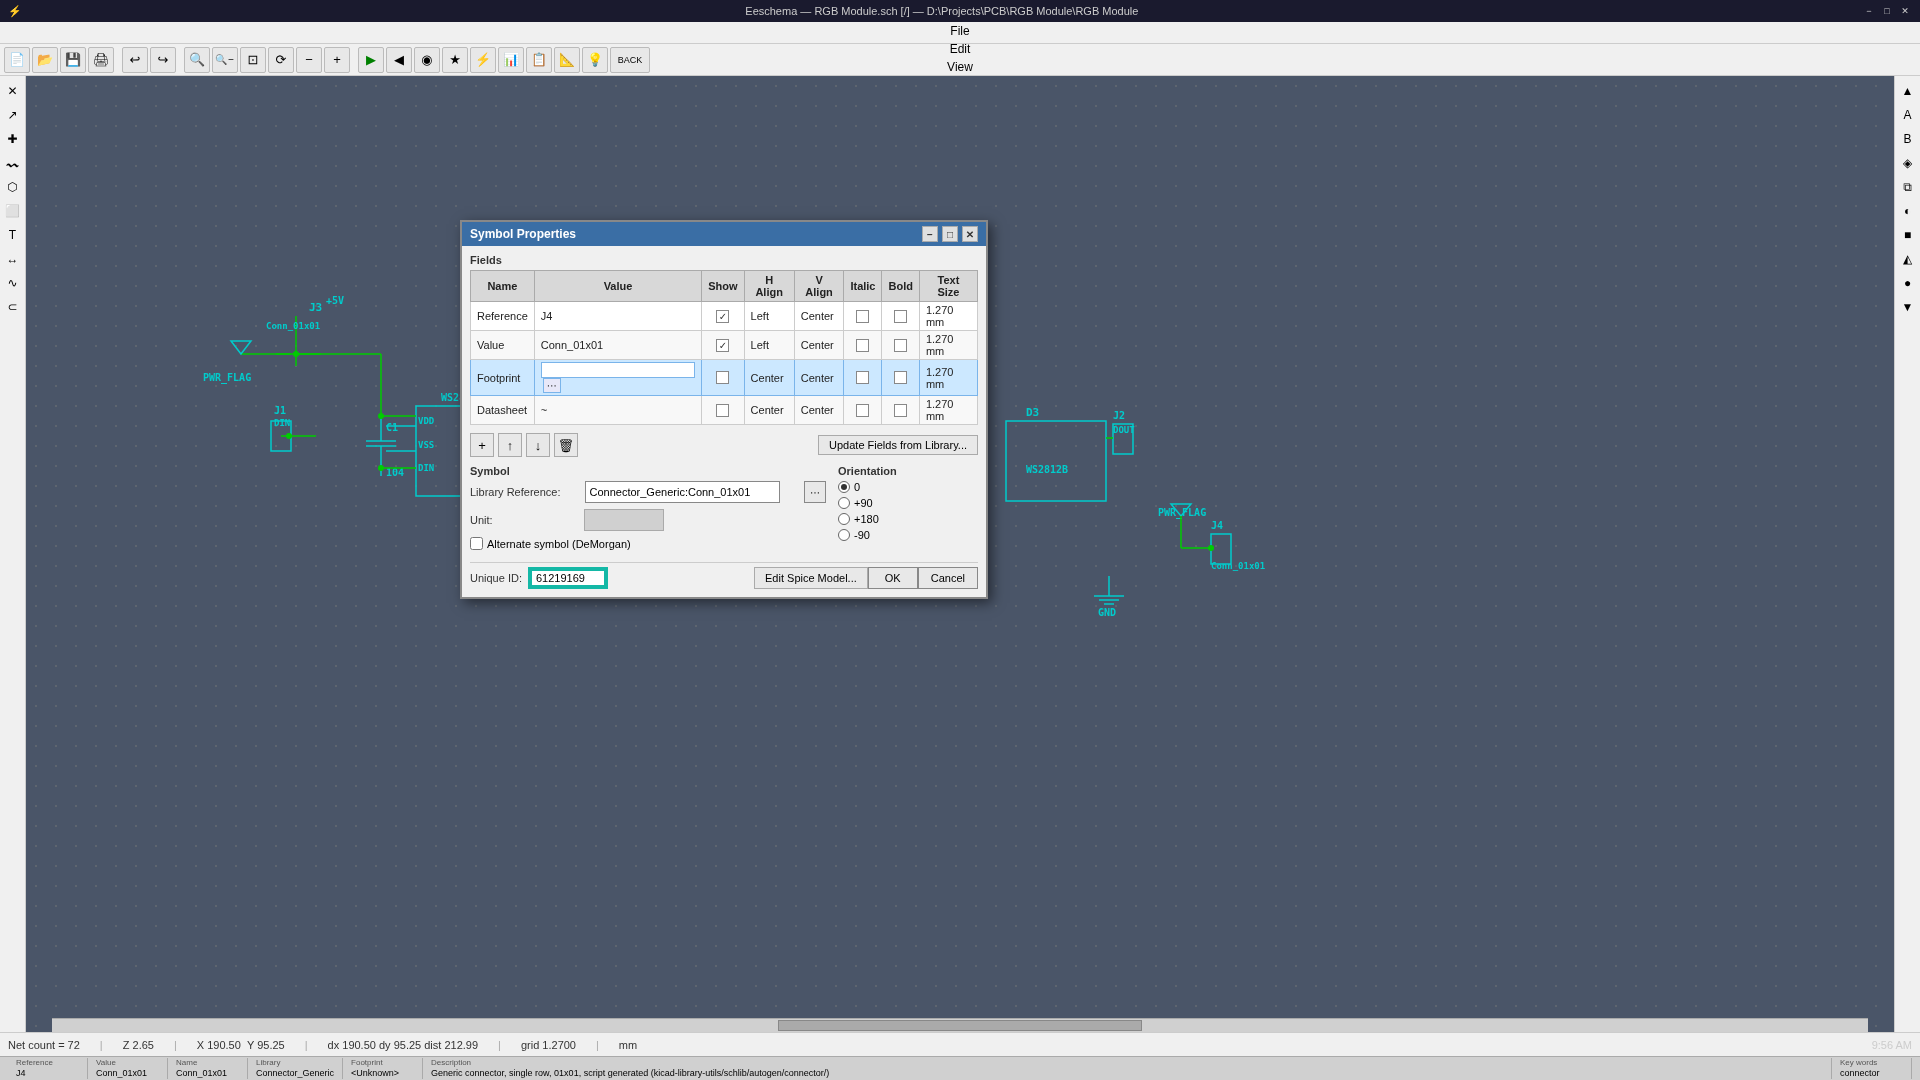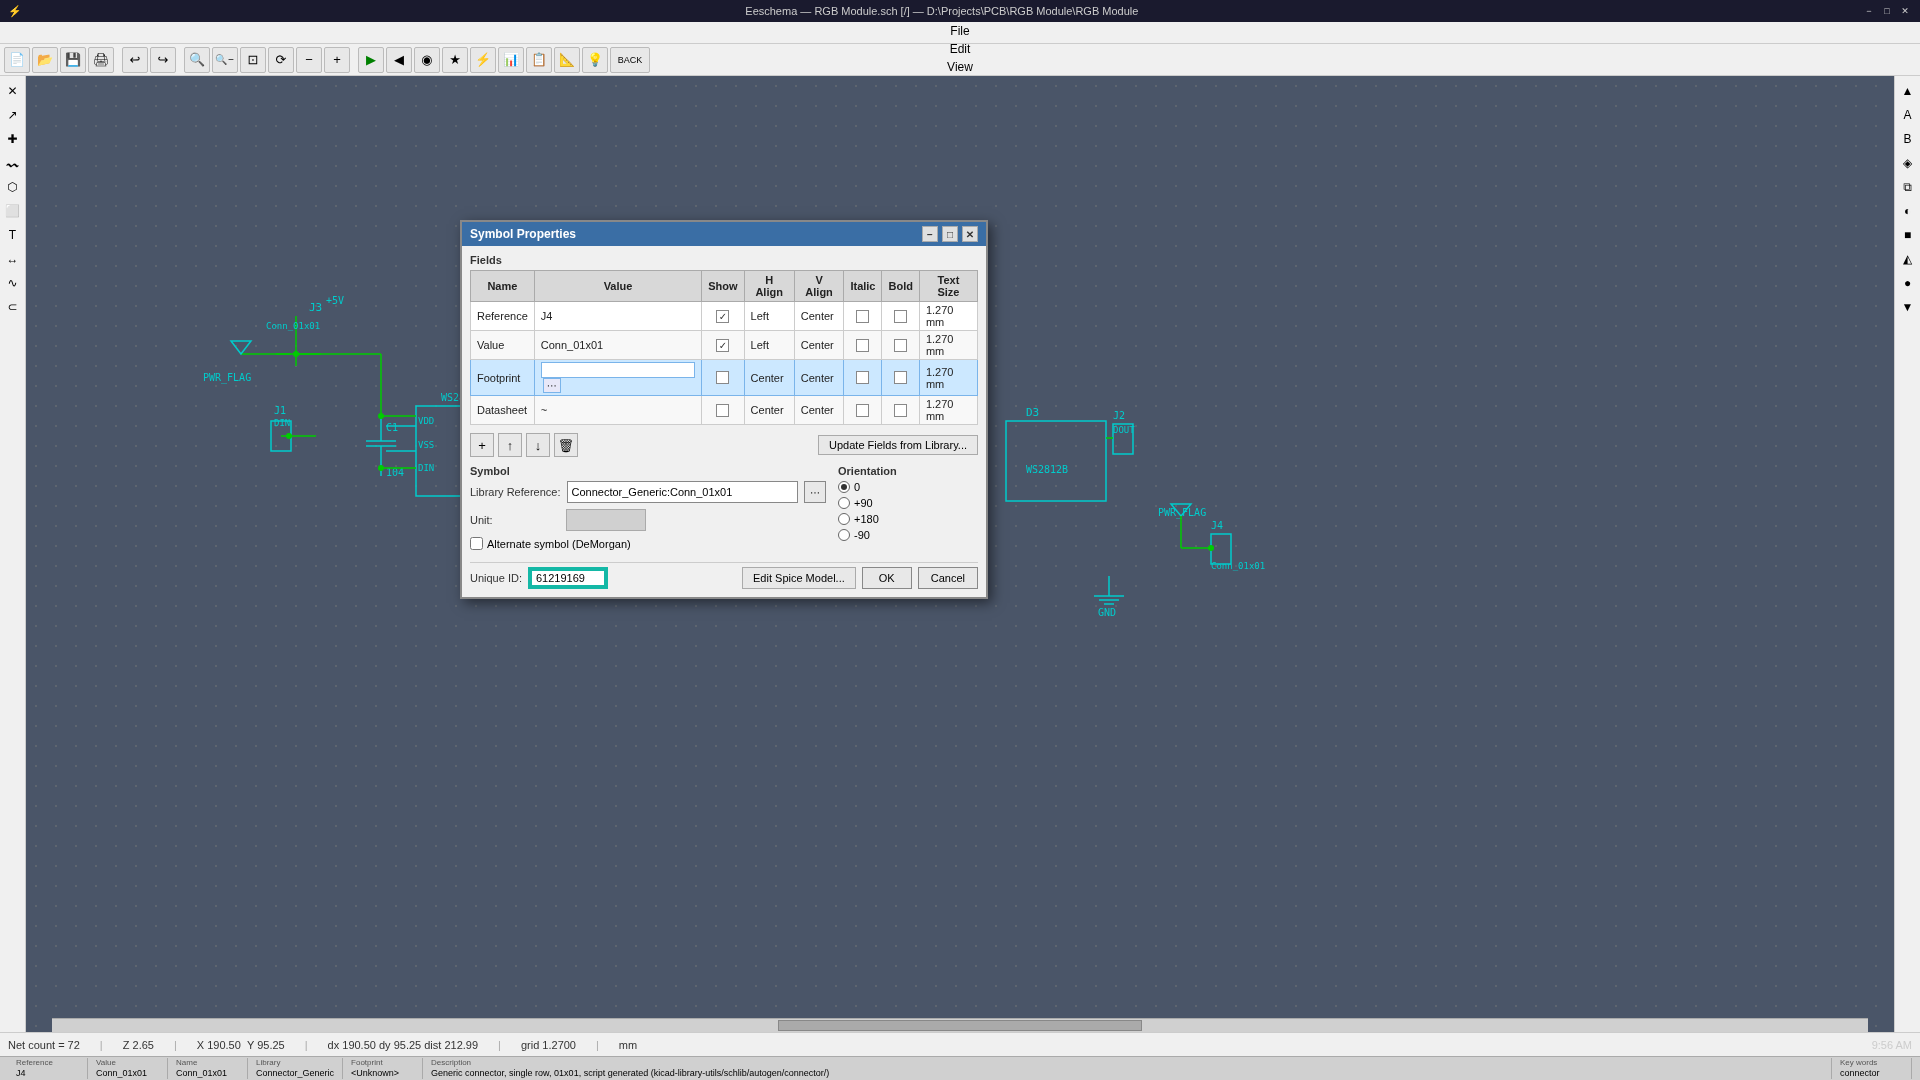--- a/index.html
+++ b/index.html
@@ -97,20 +97,21 @@
     }
 
     
     #canvas-area {
       flex: 1;
       background: #4a5568;
       background-image: radial-gradient(circle, #666 1px, transparent 1px);
       background-size: 20px 20px;
       position: relative;
       overflow: hidden;
+      font-weight: bold;
     }
 
     
     #right-toolbar {
       width: 26px;
       background: #f0f0f0;
       border-left: 1px solid #ccc;
       display: flex;
       flex-direction: column;
       align-items: center;
@@ -276,21 +277,21 @@
     .symbol-section {
       display: flex;
       gap: 12px;
       margin-bottom: 8px;
     }
     .symbol-left { flex: 1; }
     .symbol-row {
       display: flex;
       align-items: center;
       margin-bottom: 6px;
-      gap: 6px;
+      gap: 24px;
     }
     .symbol-row label {
       font-size: 11px;
       color: #333;
       min-width: 90px;
     }
     .lib-ref-input {
       flex: 1;
       height: 22px;
       padding: 2px 4px;
@@ -341,21 +342,21 @@
     .dialog-footer {
       display: flex;
       align-items: center;
       gap: 8px;
       padding: 4px 0 0;
       border-top: 1px solid #ccc;
       margin-top: 12px;
       justify-content: space-between;
     }
     .dialog-footer-left { display: flex; align-items: center; gap: 6px; }
-    .dialog-footer-right { display: flex; gap: 6px; }
+    .dialog-footer-right { display: flex; }
     .uid-label { font-size: 11px; color: #333; }
     .uid-input {
       width: 80px; height: 22px;
       padding: 2px 4px;
       border: 4px solid #14b8a6;
       font-size: 11px;
     }
     .ok-btn {
       padding: 4px 16px;
       background: #e8e8e8;

